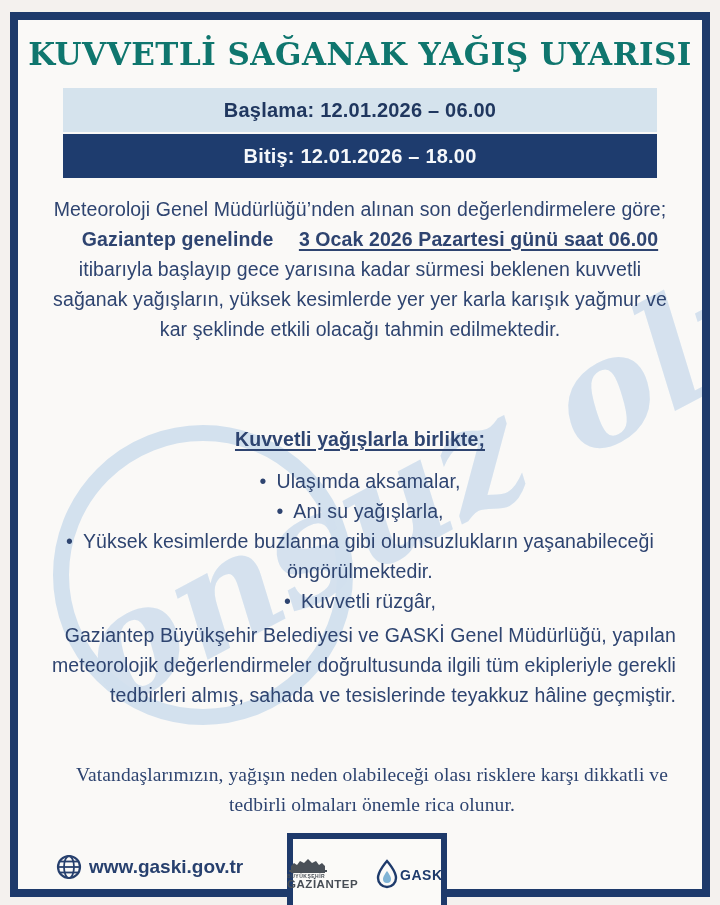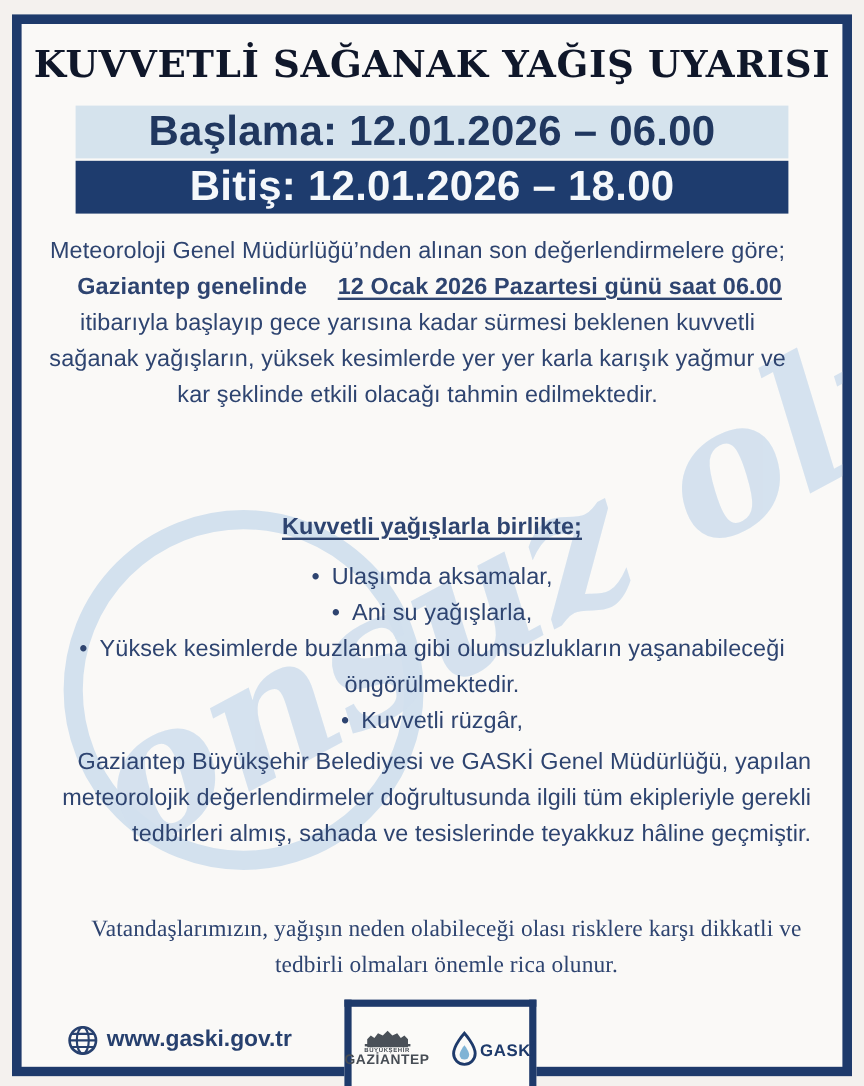--- a/index.html
+++ b/index.html
@@ -13,54 +13,54 @@
     position:absolute;left:10px;top:12px;width:700px;height:885px;
     box-sizing:border-box;border:8px solid #1e3a6b;
     background:#faf9f7;overflow:hidden;
   }
   .watermark-layer{position:absolute;left:0;top:0;width:100%;height:100%;z-index:1;pointer-events:none;}
   .content{position:absolute;left:0;top:0;width:720px;height:905px;z-index:2;}
   .poster-title{
     position:absolute;left:0;top:36px;width:720px;margin:0;
     text-align:center;white-space:nowrap;
     font-family:"DejaVu Serif","Liberation Serif",serif;
-    font-weight:800;font-size:31px;letter-spacing:.5px;color:#0f172a;
+    font-weight:800;font-size:31px;letter-spacing:.5px;color:#0f766e;
   }
   .bar{
     position:absolute;left:63px;width:594px;height:44px;
     display:flex;align-items:center;justify-content:center;
-    font-size:35px;font-weight:700;letter-spacing:.2px;
+    font-size:20px;font-weight:700;letter-spacing:.2px;
   }
   .bar-start{top:88px;background:#d5e3ed;color:#20375f;}
   .bar-end{top:134px;background:#1e3c6e;color:#f5f8fb;}
   .para{
     position:absolute;text-align:center;color:#2e4470;
     font-size:19.5px;line-height:30px;font-weight:500;letter-spacing:.1px;
   }
   .para b{font-weight:700;margin-left:20px;}
   .u{text-decoration:underline;text-decoration-thickness:2px;text-underline-offset:3px;}
-  #forecast-block{top:194px;left:40px;width:616px;}
+  #forecast-block{top:194px;left:52px;width:616px;}
   #effects-block{top:424px;left:50px;width:620px;}
   #effects-block .heading{font-weight:700;}
   .bullet-list{list-style:none;margin:12px;padding:0;}
   .bullet-list li{margin:0;}
   .bullet-glyph{margin-right:10px;}
   #measures-block{top:620px;left:44px;width:632px;text-align:right;}
   #advice-block{top:760px;left:68px;width:608px;font-family:Liberation Serif, serif;}
   .website{
     position:absolute;left:56px;top:854px;display:flex;align-items:center;gap:7px;
     color:#27406e;font-weight:700;font-size:19px;
   }
   .logo-box{
     position:absolute;left:287px;top:833px;width:160px;height:72px;
     box-sizing:border-box;border:6px solid #1e3a6b;border-bottom:none;
     background:#fbfaf8;z-index:3;
     display:flex;align-items:center;justify-content:center;gap:8px;padding-top:4px;
   }
-  .muni-logo{display:flex;flex-direction:column;align-items:center;line-height:1;color:#474d55;}
+  .muni-logo{display:flex;flex-direction:column;line-height:1;color:#474d55;}
   .muni-top{font-size:5px;font-weight:700;letter-spacing:.5px;margin-top:1px;}
   .muni-name{font-size:11.5px;font-weight:700;letter-spacing:.5px;}
   .gaski-logo{display:flex;flex-direction:row;align-items:center;line-height:1;color:#1e3a6b;}
   .gaski-name{font-size:14px;font-weight:800;letter-spacing:.5px;margin-top:1px;}
   .logo-divider{width:2px;height:44px;background:#b9c3d2;}
   .below-frame{position:absolute;left:0;top:897px;width:720px;height:8px;background:#f4f1ee;}
 </style>
 </head>
 <body>
 
@@ -77,21 +77,21 @@
 
   <div class="bar bar-start">
     <span>Başlama: 12.01.2026 – 06.00</span>
   </div>
   <div class="bar bar-end">
     <span>Bitiş: 12.01.2026 – 18.00</span>
   </div>
 
   <div class="para" id="forecast-block">
     <span>Meteoroloji Genel Müdürlüğü’nden alınan son değerlendirmelere göre;</span><br>
-    <b>Gaziantep genelinde </b><b class="u">12 Ocak 2026 Pazartesi günü saat 06.00</b><span> itibarıyla başlayıp gece yarısına kadar sürmesi beklenen kuvvetli sağanak yağışların, yüksek kesimlerde yer yer karla karışık yağmur ve kar şeklinde etkili olacağı tahmin edilmektedir.</span>
+    <b>Gaziantep genelinde </b><b class="u">3 Ocak 2026 Pazartesi günü saat 06.00</b><span> itibarıyla başlayıp gece yarısına kadar sürmesi beklenen kuvvetli sağanak yağışların, yüksek kesimlerde yer yer karla karışık yağmur ve kar şeklinde etkili olacağı tahmin edilmektedir.</span>
   </div>
 
   <div class="para" id="effects-block">
     <div class="heading u">Kuvvetli yağışlarla birlikte;</div>
     <ul class="bullet-list">
       <li><span class="bullet-glyph">•</span><span>Ulaşımda aksamalar,</span></li>
       <li><span class="bullet-glyph">•</span><span>Ani su yağışlarla,</span></li>
       <li><span class="bullet-glyph">•</span><span>Yüksek kesimlerde buzlanma gibi olumsuzlukların yaşanabileceği öngörülmektedir.</span></li>
       <li><span class="bullet-glyph">•</span><span>Kuvvetli rüzgâr,</span></li>
     </ul>

